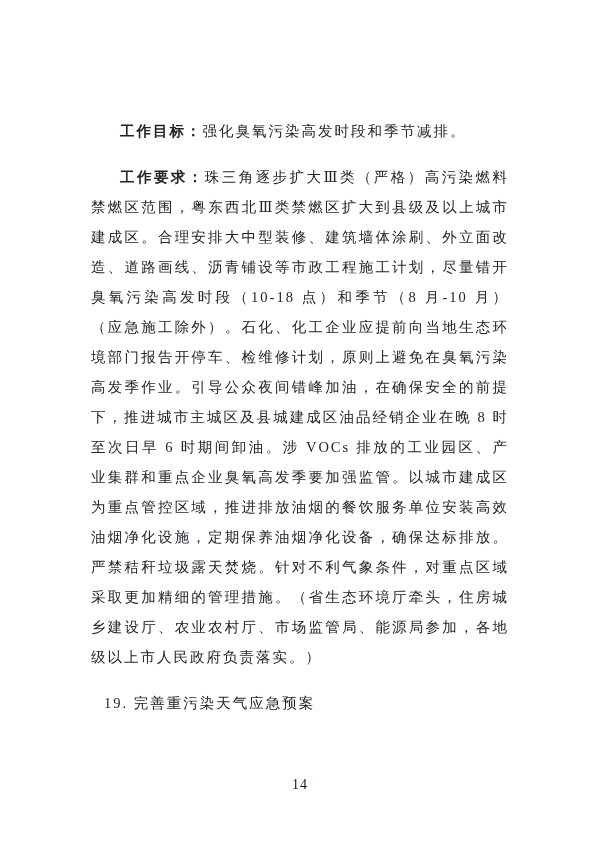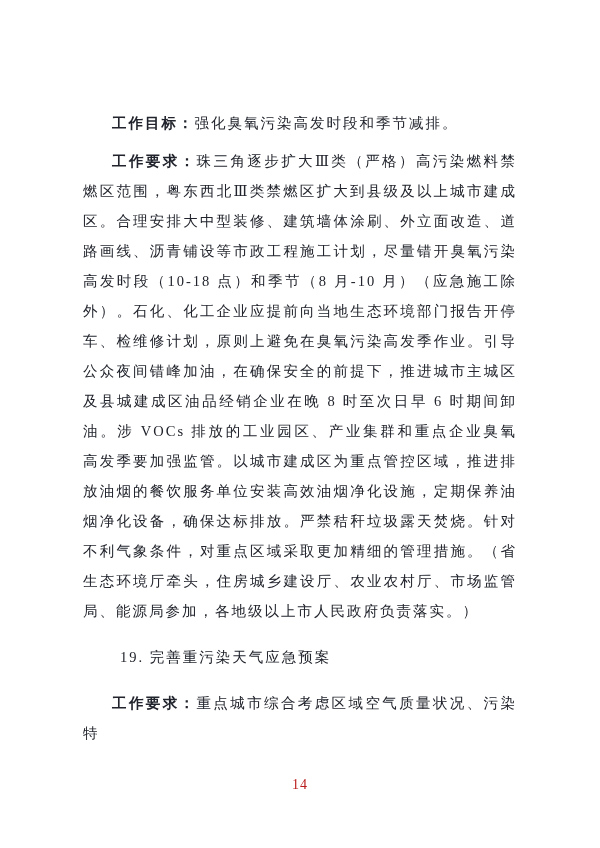--- a/index.html
+++ b/index.html
@@ -28,53 +28,52 @@
     top: 100px;
     width: 450px;
     color: #21242c;
     font-size: 14.5px;
     line-height: 30px;
     text-align: justify;
     text-justify: inter-character;
     letter-spacing: 2px;
   }
   .para {
-    margin: 8px;
+    margin: 16px;
     text-indent: 2em;
   }
   .para .label {
     font-weight: 700;
   }
   .item-heading {
-    margin: 16px;
+    margin: 0;
     text-indent: 2em;
   }
   .page-number {
     position: absolute;
     left: 0;
     top: 775px;
     width: 600px;
     text-align: center;
-    color: #b91c1c;
+    color: #0f172a;
     font-size: 14px;
     letter-spacing: 1px;
     line-height: 20px;
   }
 </style>
 </head>
 <body>
 
 <div class="page">
   <div class="content">
 
     <p class="para"><span class="label">工作目标：</span><span>强化臭氧污染高发时段和季节减排。</span></p>
 
     <p class="para"><span class="label">工作要求：</span><span>珠三角逐步扩大Ⅲ类（严格）高污染燃料禁燃区范围，粤东西北Ⅲ类禁燃区扩大到县级及以上城市建成区。合理安排大中型装修、建筑墙体涂刷、外立面改造、道路画线、沥青铺设等市政工程施工计划，尽量错开臭氧污染高发时段（10-18 点）和季节（8 月-10 月）（应急施工除外）。石化、化工企业应提前向当地生态环境部门报告开停车、检维修计划，原则上避免在臭氧污染高发季作业。引导公众夜间错峰加油，在确保安全的前提下，推进城市主城区及县城建成区油品经销企业在晚 8 时至次日早 6 时期间卸油。涉 VOCs 排放的工业园区、产业集群和重点企业臭氧高发季要加强监管。以城市建成区为重点管控区域，推进排放油烟的餐饮服务单位安装高效油烟净化设施，定期保养油烟净化设备，确保达标排放。严禁秸秆垃圾露天焚烧。针对不利气象条件，对重点区域采取更加精细的管理措施。（省生态环境厅牵头，住房城乡建设厅、农业农村厅、市场监管局、能源局参加，各地级以上市人民政府负责落实。）</span></p>
 
     <p class="item-heading"><span>19. 完善重污染天气应急预案</span></p>
 
 
-    <p class="para"><span class="label">工作要求：</span><span>重点城市综合考虑区域空气质量状况、污染特</span></p>
 
   </div>
 
   <div class="page-number">14</div>
 </div>
 
 </body></html>

